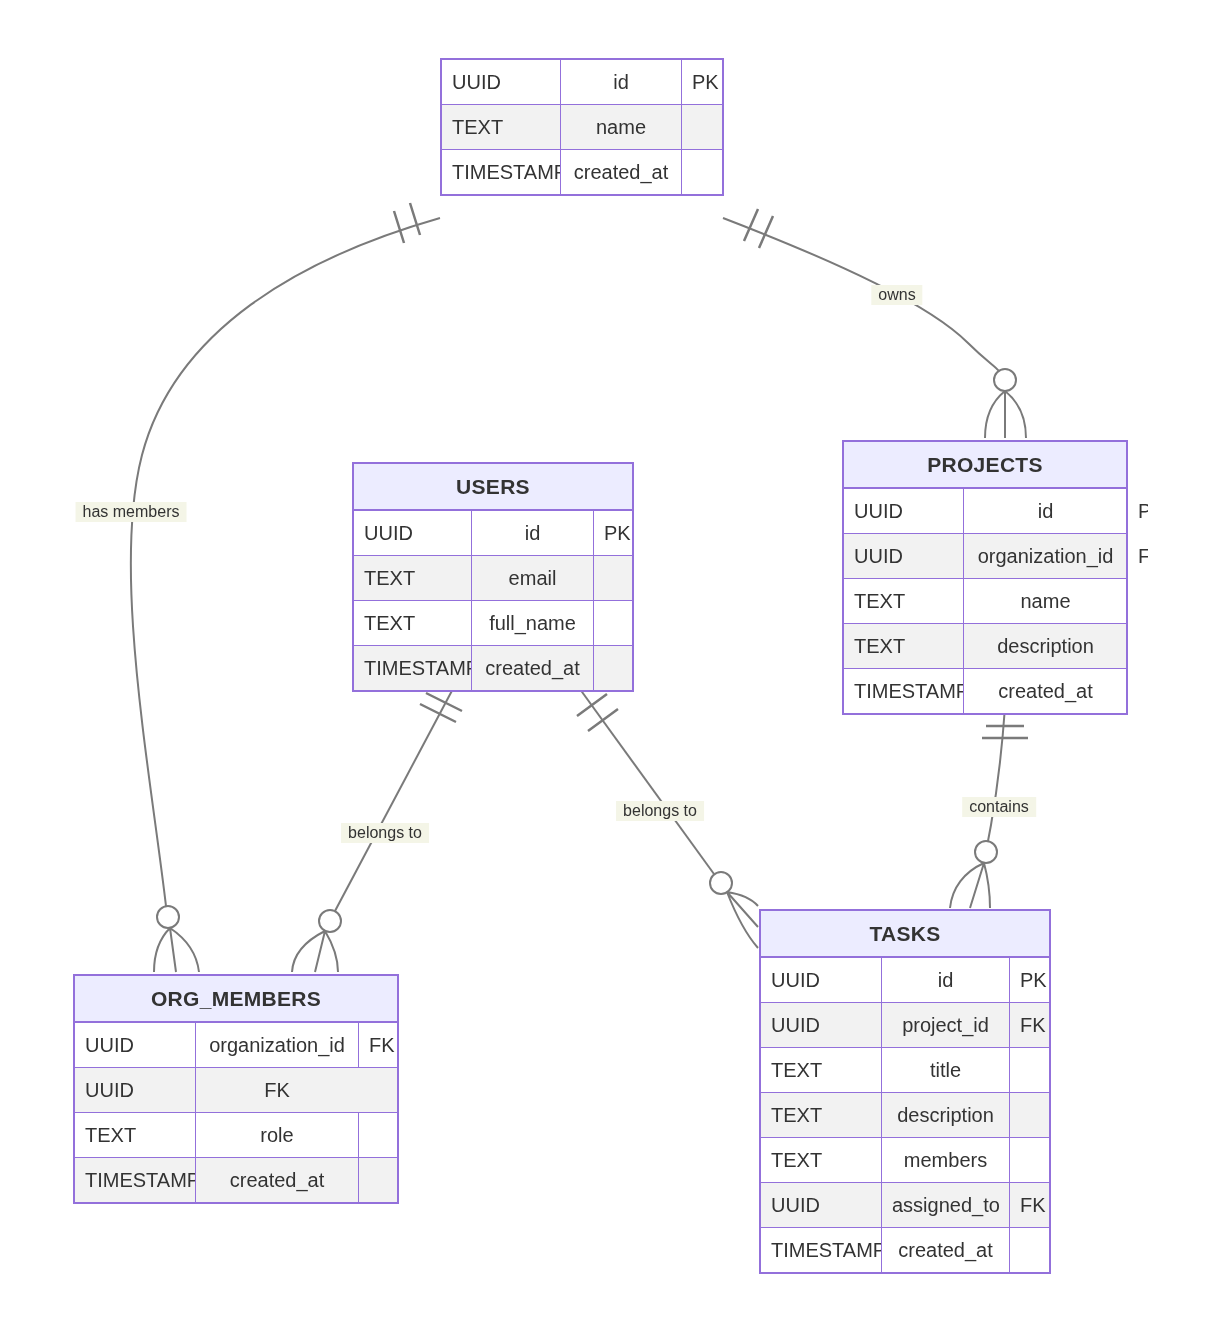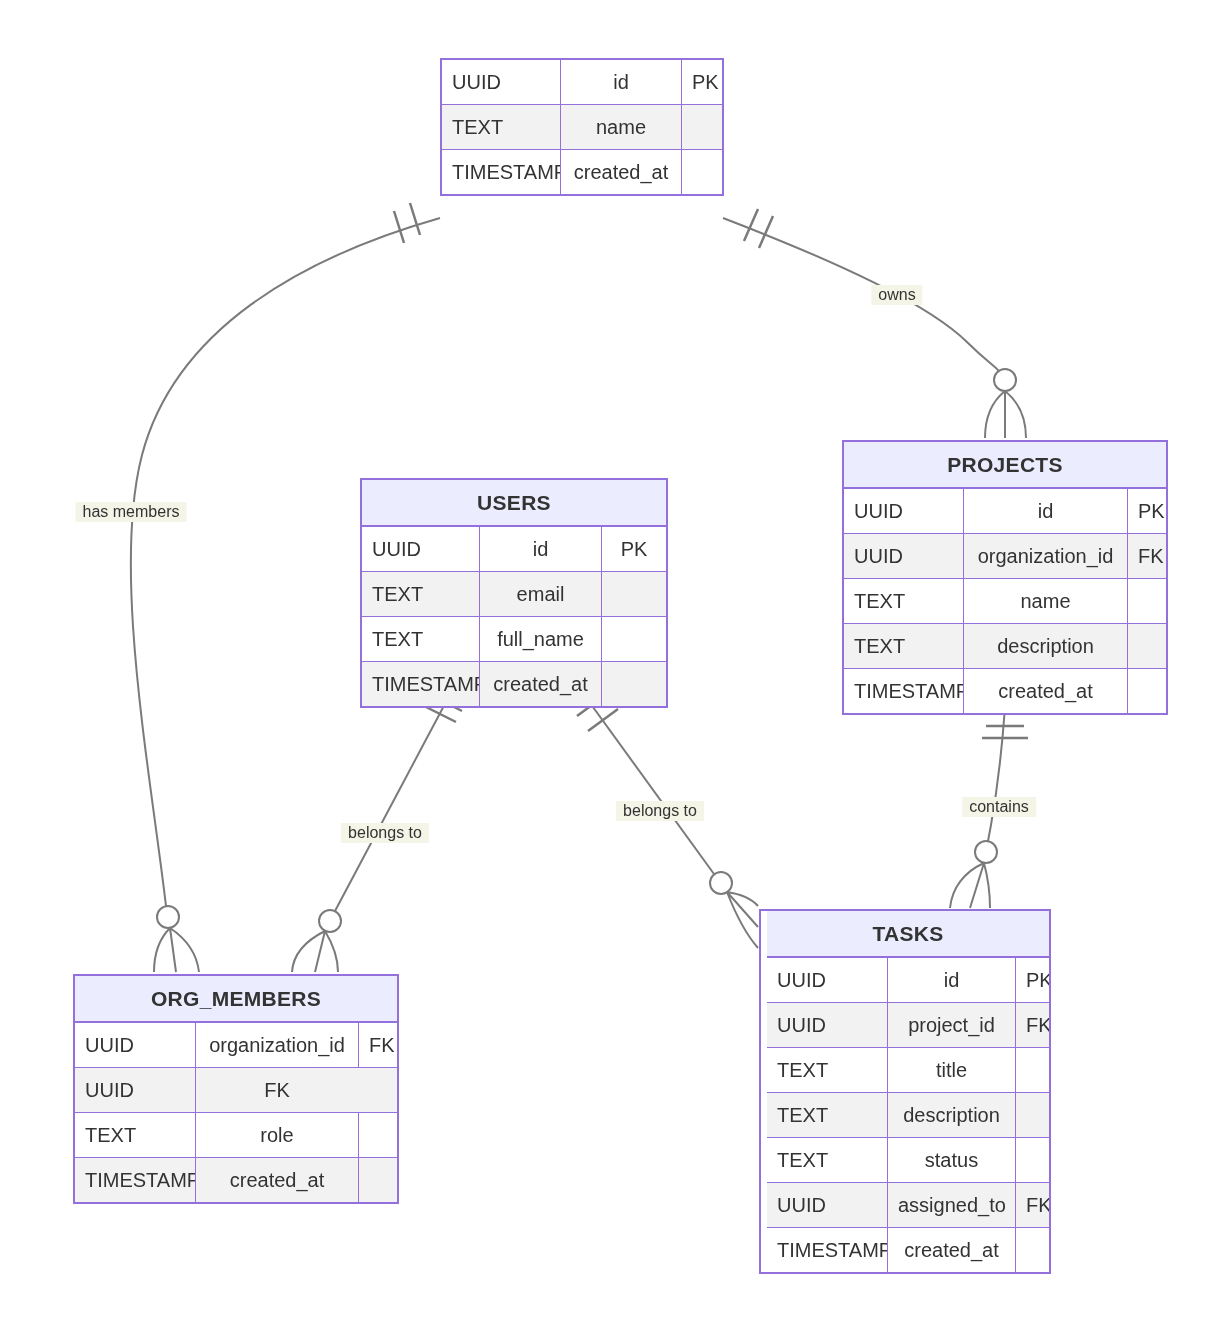--- a/index.html
+++ b/index.html
@@ -23,24 +23,24 @@
   .attr-row { display:grid; height:44px; background:#ffffff; }
   .attr-row:nth-child(even) { background:#f2f2f2; }
   .attr-row + .attr-row { border-top:1.5px solid #9370DB; }
   .attr-cell {
     font-size:20px; line-height:44px; padding:0 10px;
     white-space:nowrap; overflow:hidden;
   }
   .attr-cell + .attr-cell { border-left:1.5px solid #9370DB;text-align:center; }
 
   .e-organizations { left:440px; top:58px;  width:284px; }
-  .e-users         { left:360px; top:462px; width:308px;margin-top:16px; }
-  .e-projects      { left:842px; top:440px; width:326px; }
+  .e-users         { left:352px; top:462px; width:282px; }
+  .e-projects      { left:842px; top:440px; width:286px; }
   .e-org-members   { left:73px;  top:974px; width:326px; }
-  .e-tasks         { left:759px; top:909px; width:292px;padding-left:6px; }
+  .e-tasks         { left:759px; top:909px; width:292px; }
 
   .e-organizations .attr-row { grid-template-columns:118px 121px 1fr; }
   .e-users         .attr-row { grid-template-columns:117px 122px 1fr; }
   .e-projects      .attr-row { grid-template-columns:119px 164px 1fr; }
   .e-org-members   .attr-row { grid-template-columns:120px 163px 1fr; }
   .e-tasks         .attr-row { grid-template-columns:120px 128px 1fr; }
 
   .edge-label {
     position:absolute; z-index:3; transform:translate(-50%,-50%);
     background:#f4f5e7; color:#333333; font-size:16px;
@@ -210,21 +210,21 @@
           <div class="attr-cell">title</div>
           <div class="attr-cell"></div>
         </div>
         <div class="attr-row">
           <div class="attr-cell">TEXT</div>
           <div class="attr-cell">description</div>
           <div class="attr-cell"></div>
         </div>
         <div class="attr-row">
           <div class="attr-cell">TEXT</div>
-          <div class="attr-cell">status</div>
+          <div class="attr-cell">members</div>
           <div class="attr-cell"></div>
         </div>
         <div class="attr-row">
           <div class="attr-cell">UUID</div>
           <div class="attr-cell">assigned_to</div>
           <div class="attr-cell">FK</div>
         </div>
         <div class="attr-row">
           <div class="attr-cell">TIMESTAMP</div>
           <div class="attr-cell">created_at</div>

